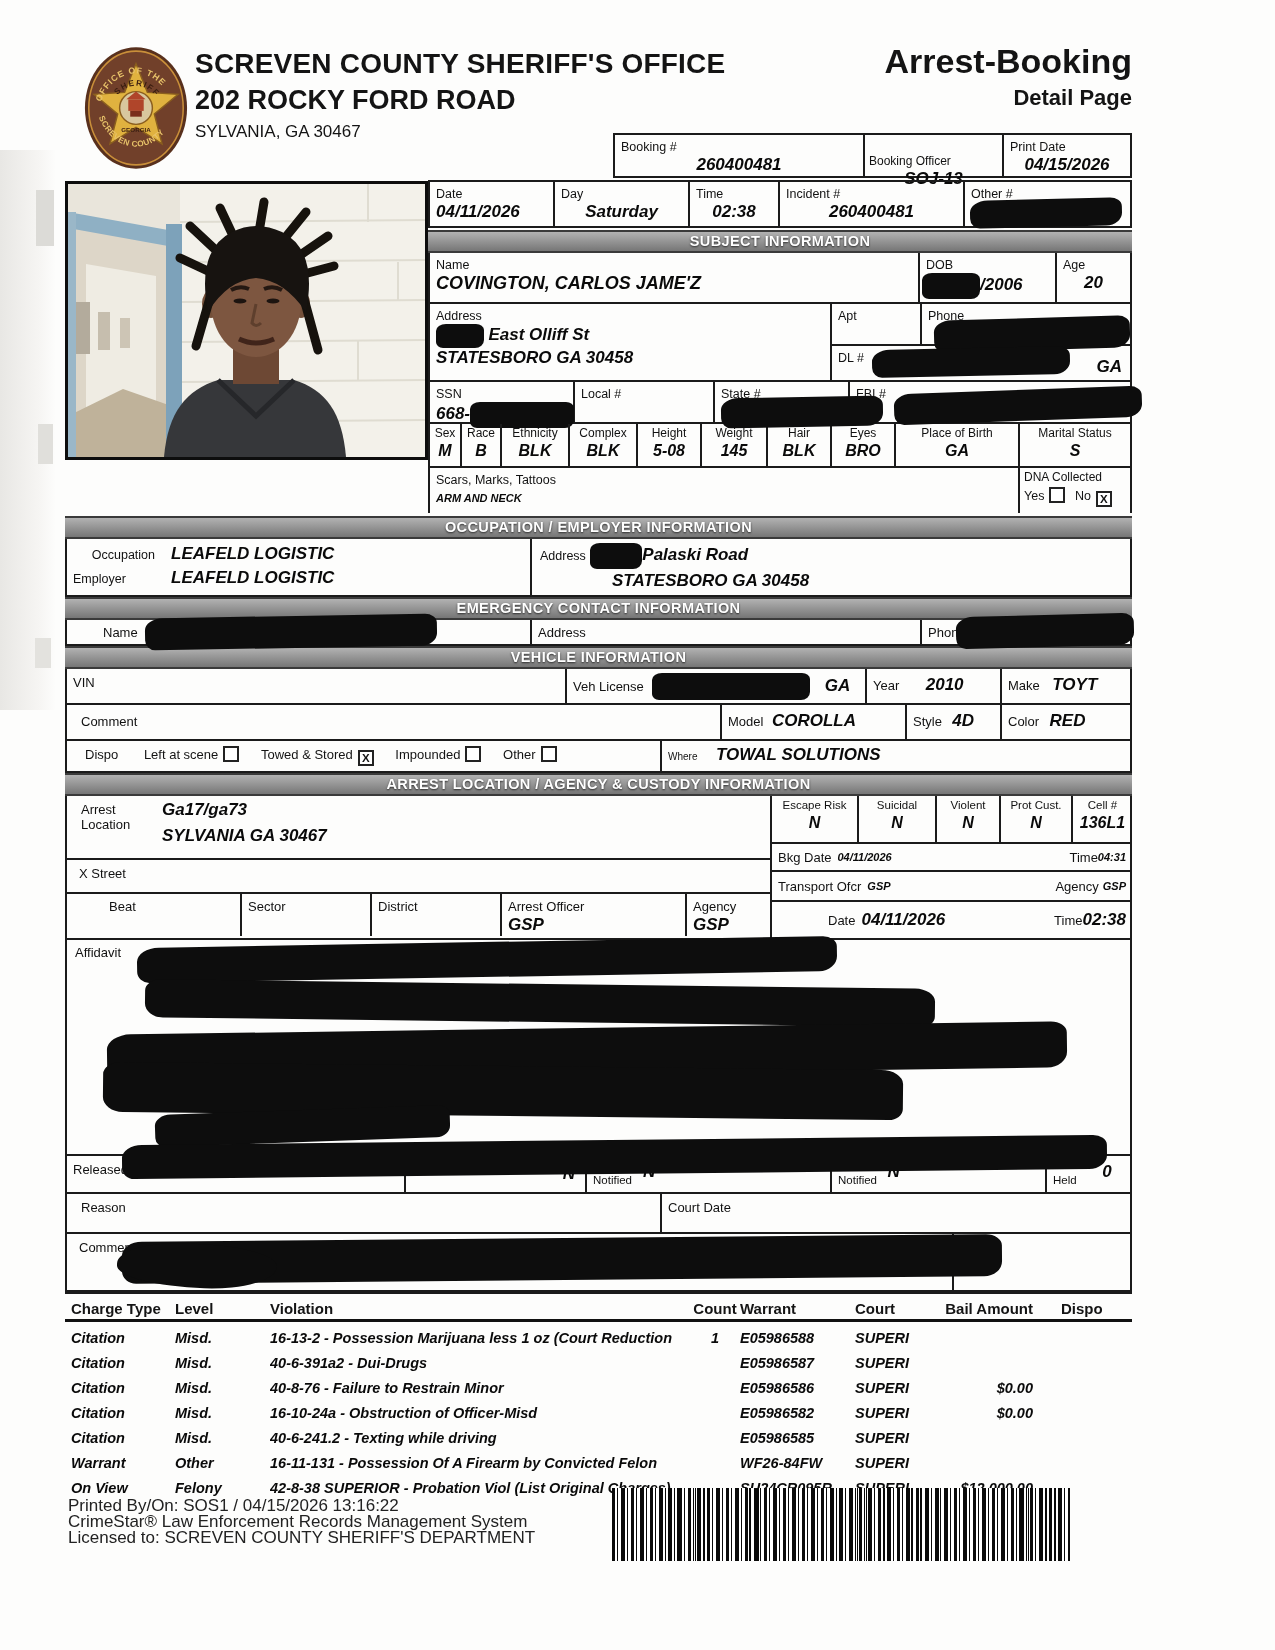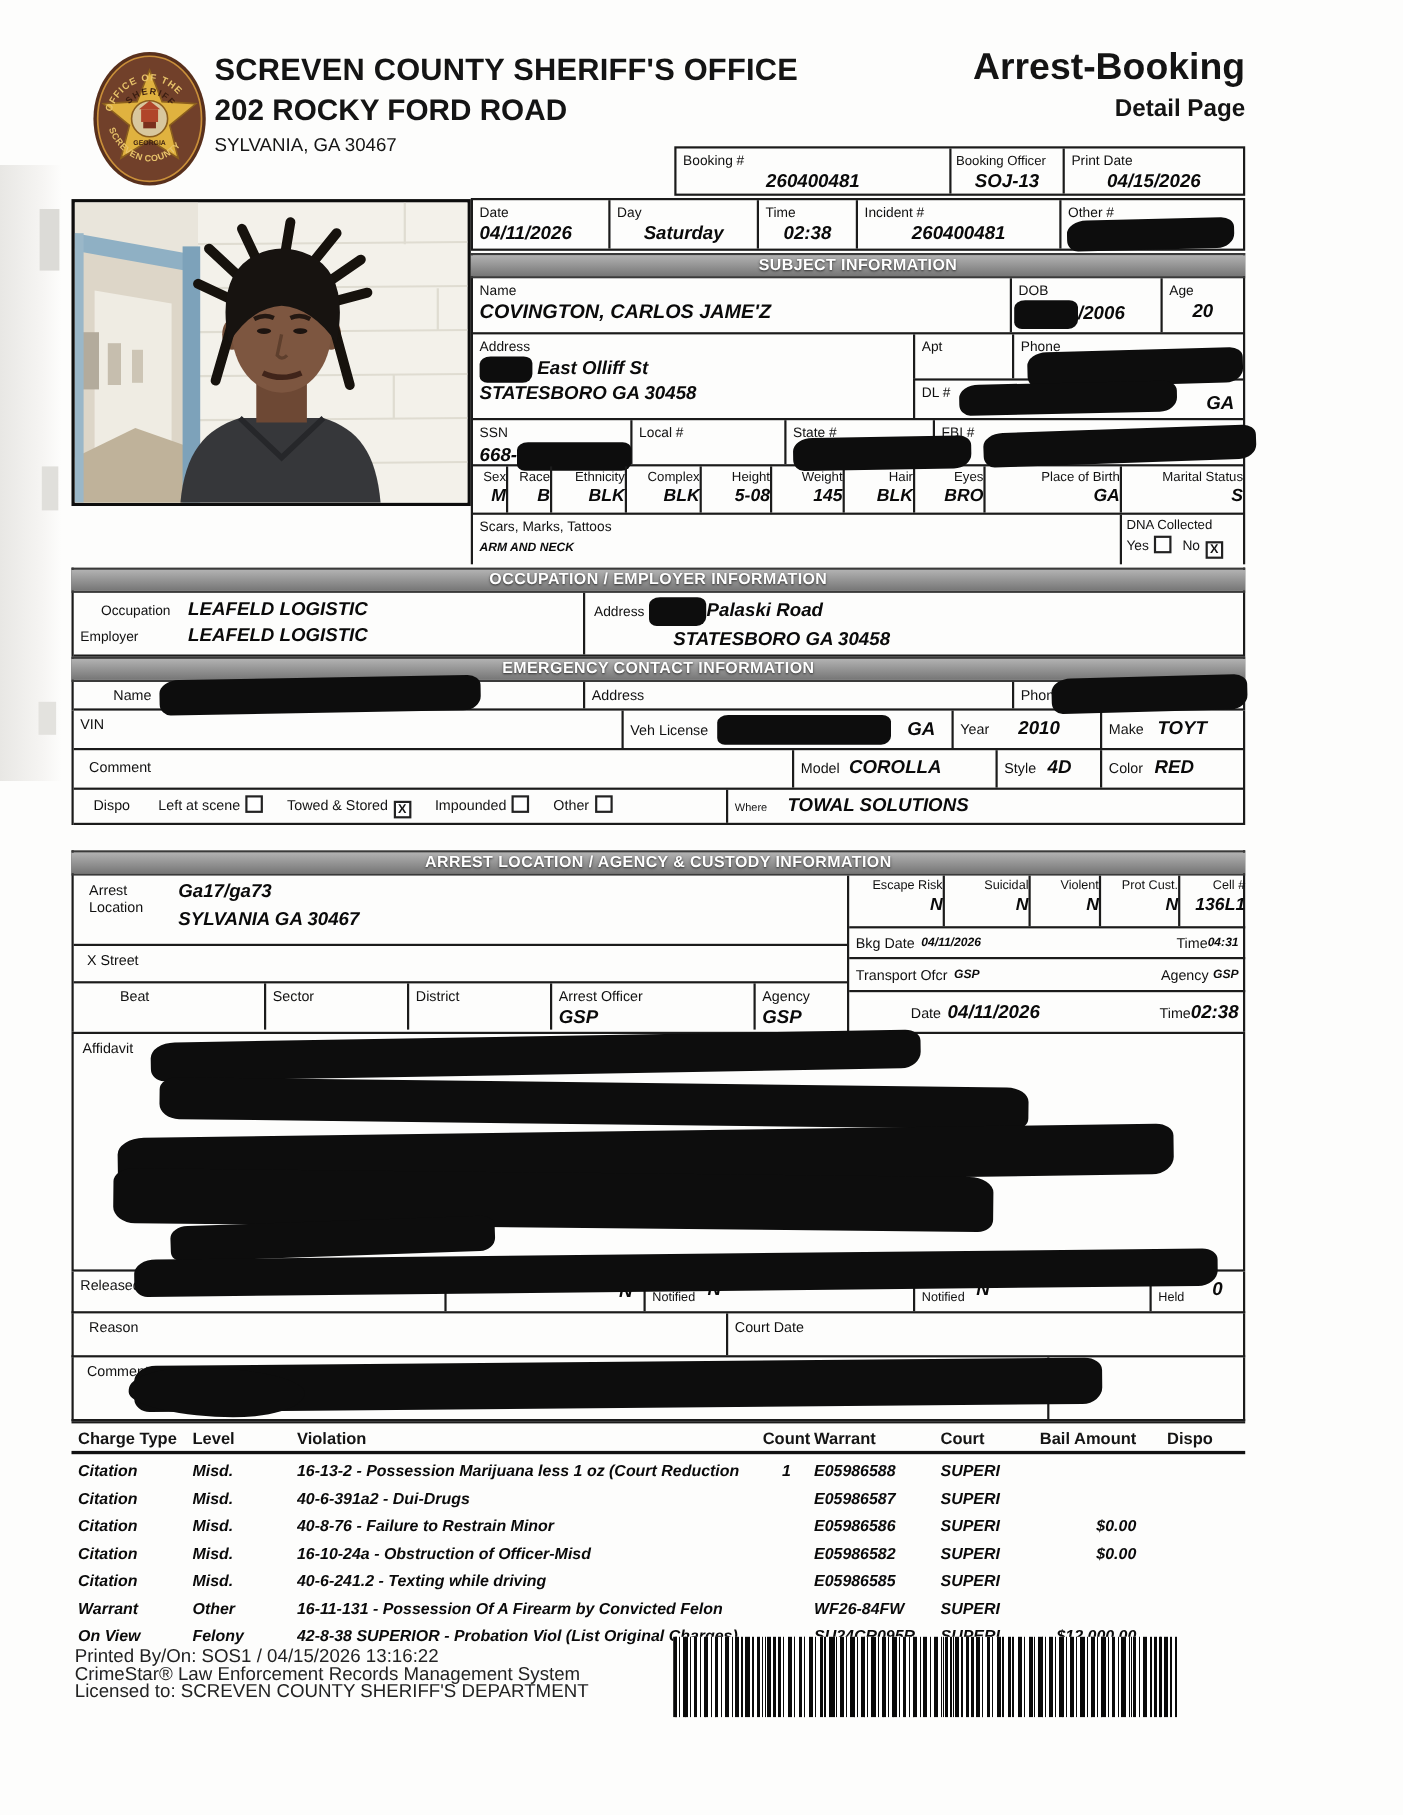--- a/index.html
+++ b/index.html
@@ -15,21 +15,21 @@
   .vs{font-size:11px}
   .secbar{height:23px;background:linear-gradient(#b2b2b2,#767676);border-top:2px solid #3a3a3a;border-bottom:2px solid #3a3a3a;
           color:#fff;font-weight:bold;text-align:center;font-size:14.5px;letter-spacing:.4px;line-height:19px;
           text-shadow:0 1px 2px rgba(30,30,30,.9)}
   .sect{position:absolute;border-left:2px solid #1b1b1b;border-right:2px solid #1b1b1b}
   .bb{border-bottom:2px solid #1b1b1b}
   .redact{position:absolute;background:#0d0d0d;border-radius:18px 12px 16px 10px/12px 9px 13px 10px;z-index:6}
   .ri{display:inline-block;background:#0d0d0d;border-radius:10px 8px 9px 7px/7px 6px 8px 6px;vertical-align:middle}
   .cb{display:inline-block;width:16px;height:16px;border:2px solid #222;font-size:11.5px;font-weight:bold;font-style:normal;
       text-align:center;line-height:12px;vertical-align:-3px;background:#fff;margin-left:5px}
-  .attr-cell{text-align:right;padding-top:2px}
+  .attr-cell{text-align:center;padding-top:2px}
   .attr-cell .lbl{display:block;font-size:12px;white-space:nowrap}
   .attr-cell .val{display:block;font-size:16px}
   .chh{font-weight:bold;font-size:15px}
   .chv{font-weight:bold;font-style:italic;font-size:14.5px;color:#0a0a0a;white-space:nowrap;overflow:hidden}
   .c1{width:110px;padding-left:6px;flex:none}.c2{width:95px;flex:none}.c3{width:420px;flex:none}
   .c4{width:50px;text-align:center;flex:none}.c5{width:115px;flex:none}.c6{width:85px;flex:none}
   .c7{width:105px;text-align:right;padding-right:12px;flex:none}.c8{flex:1;padding-left:16px}
   .barcode{background:#fff;background-image:
      repeating-linear-gradient(90deg,#0a0a0a 0 3px,rgba(0,0,0,0) 3px 5px,#0a0a0a 5px 6px,rgba(0,0,0,0) 6px 9px,#0a0a0a 9px 13px,rgba(0,0,0,0) 13px 15px,#0a0a0a 15px 16px,rgba(0,0,0,0) 16px 19px),
      repeating-linear-gradient(90deg,rgba(0,0,0,0) 0 2px,#0a0a0a 2px 3px,rgba(0,0,0,0) 3px 11px,#0a0a0a 11px 12px,rgba(0,0,0,0) 12px 27px)}
@@ -81,21 +81,21 @@
   <div class="abs" style="left:840px;top:42px;width:292px;text-align:right">
     <div style="font-size:34px;font-weight:bold">Arrest-Booking</div>
     <div style="font-size:22px;font-weight:bold;margin-top:4px">Detail Page</div>
   </div>
 
   <div class="abs frow" style="left:613px;top:133px;width:519px;height:45px;border:2px solid #1b1b1b">
     <div class="cell" style="width:250px;flex:none;padding:2px 6px">
       <span class="lbl">Booking #</span>
       <div class="val" style="text-align:center">260400481</div>
     </div>
-    <div class="cell" style="width:103px;flex:none;padding:2px 4px">
+    <div class="cell" style="width:139px;flex:none;padding:16px 4px">
       <span class="lbl" style="font-size:12px">Booking Officer</span>
       <div class="val" style="text-align:center">SOJ-13</div>
     </div>
     <div class="cell" style="padding:2px 6px">
       <span class="lbl">Print Date</span>
       <div class="val" style="text-align:center">04/15/2026</div>
     </div>
   </div>
 
   <div class="abs frow" style="left:428px;top:180px;width:704px;height:48px;border:2px solid #1b1b1b">
@@ -317,20 +317,21 @@
         <span class="lbl" style="font-size:13px">Address</span>
       </div>
       <div class="cell" style="padding:3px 6px">
         <span class="lbl" style="font-size:13px">Phone</span>
         <span class="redact" style="left:34px;top:-5px;width:178px;height:32px;transform:rotate(-1.5deg)"></span>
       </div>
     </div>
   </div>
 
   <div class="sect" style="left:65px;top:646px;width:1067px">
+    <div class="secbar" style="margin:0 -2px">VEHICLE INFORMATION</div>
     <div class="frow bb" style="height:36px">
       <div class="cell" style="width:500px;flex:none;padding:4px 6px">
         <span class="lbl" style="font-size:13px">VIN</span>
       </div>
       <div class="cell" style="width:300px;flex:none;padding:4px 6px;white-space:nowrap">
         <span class="lbl" style="font-size:13px">Veh License</span>
         <span class="ri" style="width:158px;height:27px;margin-left:4px"></span>
         <span class="val" style="margin-left:10px">GA</span>
       </div>
       <div class="cell" style="width:135px;flex:none;padding:6px 6px;white-space:nowrap">

